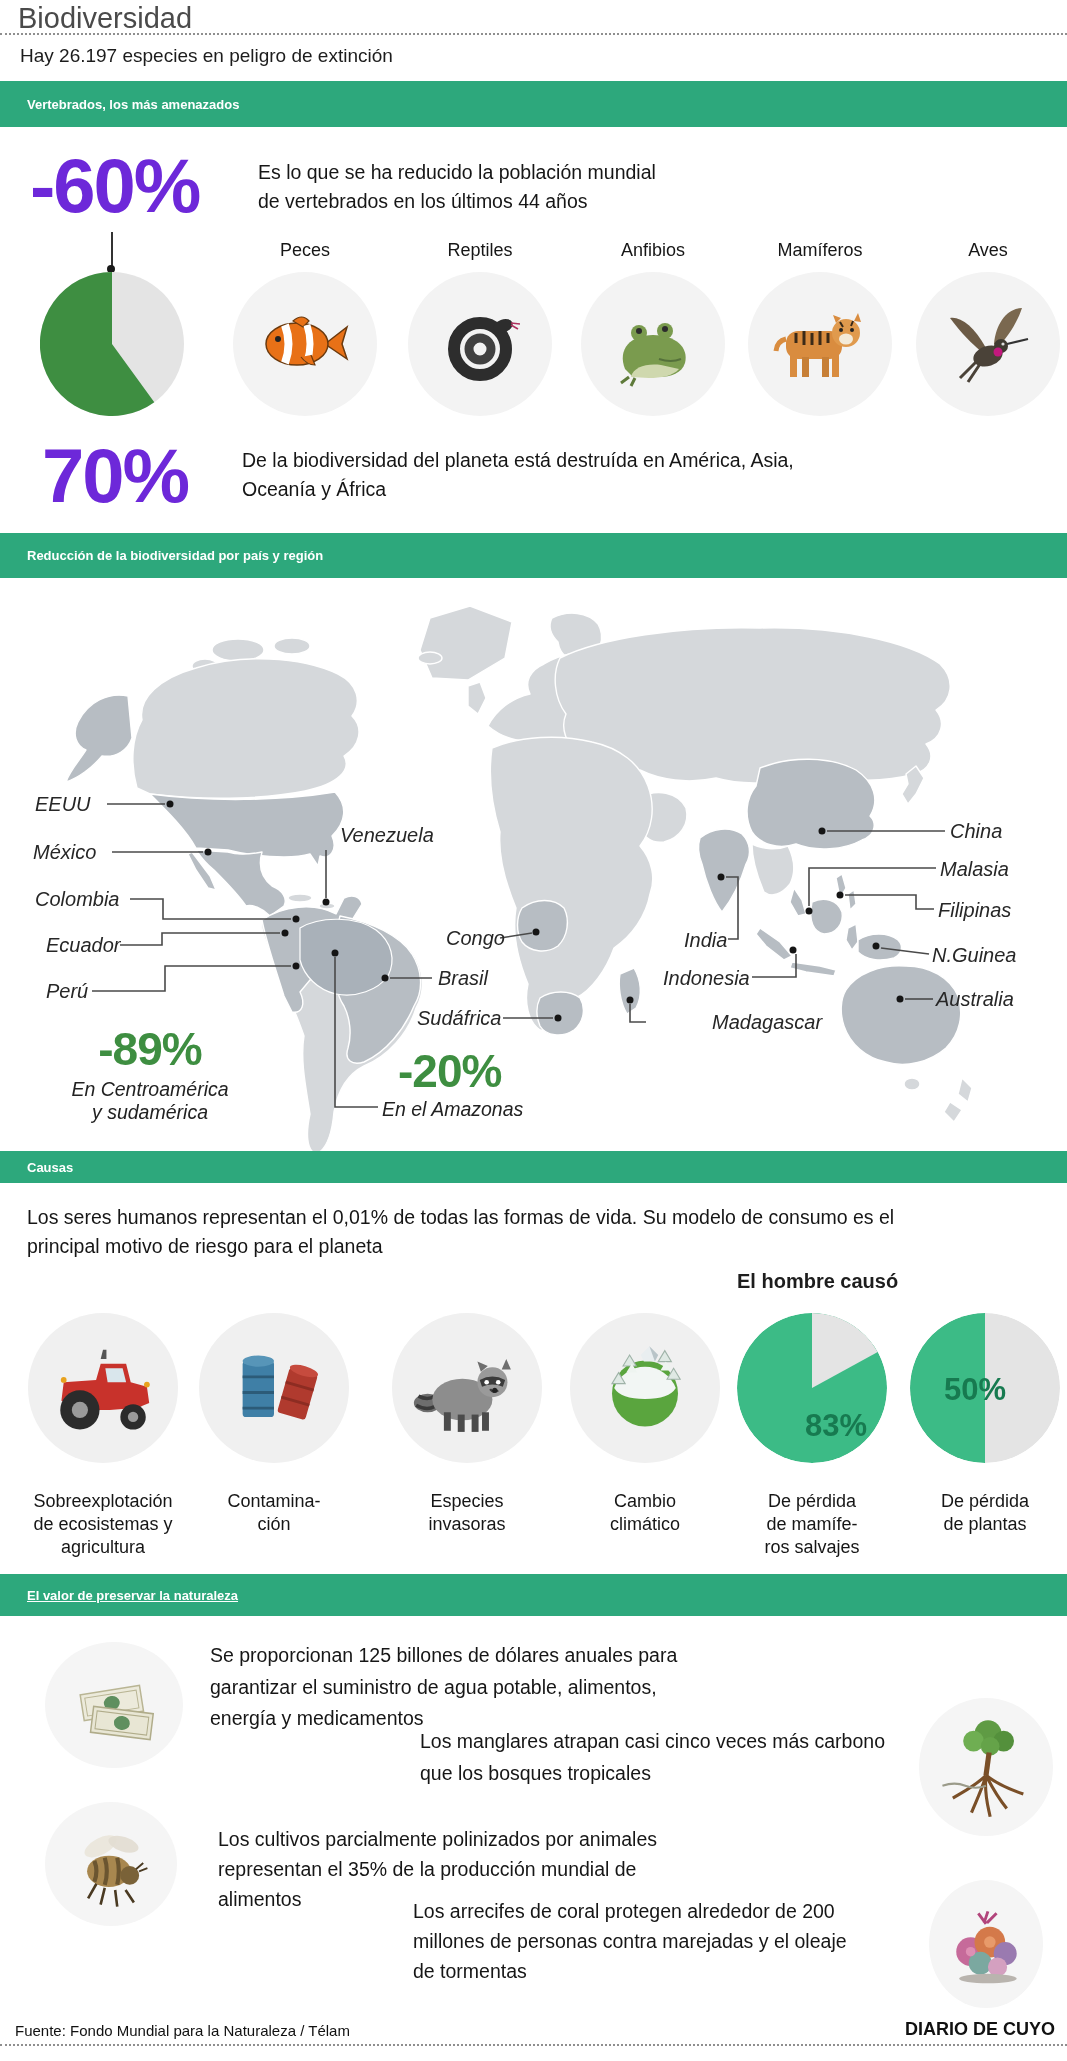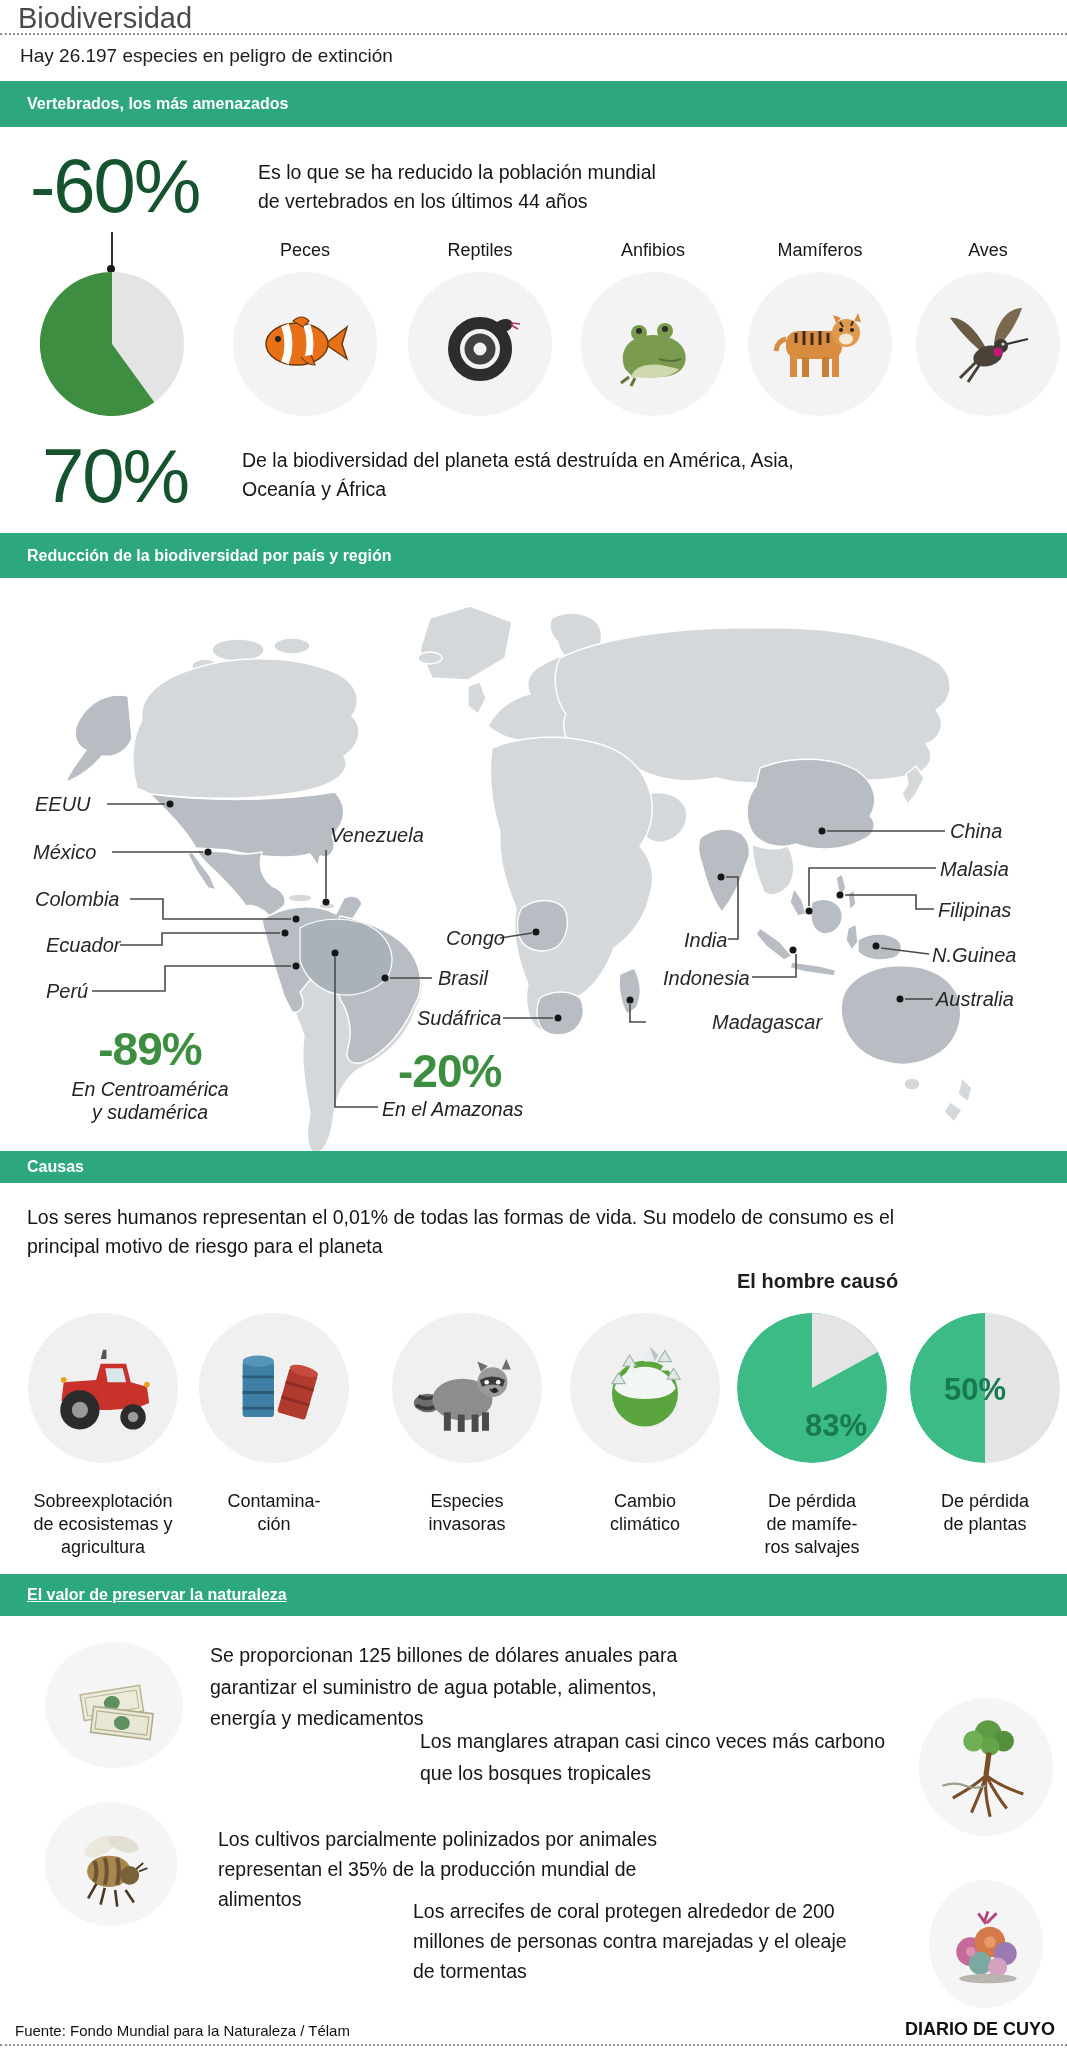--- a/index.html
+++ b/index.html
@@ -3,22 +3,22 @@
 <meta charset="utf-8">
 <style>
   html,body{margin:0;padding:0;background:#fff;}
   #page{position:relative;width:1067px;height:2061px;background:#fff;overflow:hidden;
         font-family:"Liberation Sans","DejaVu Sans",sans-serif;color:#1d1d1d;}
   .abs{position:absolute;}
   .dotted{position:absolute;left:0;right:0;border-top:2px dotted #8f8f8f;height:0;}
   .h1{font-size:29px;color:#4a4a4a;font-weight:400;}
   .subtitle{font-size:19px;color:#1c1c1c;}
   .bar{position:absolute;left:0;width:1067px;background:#2da87c;color:#fff;font-weight:bold;
-       font-size:16px;display:flex;align-items:center;padding-left:27px;box-sizing:border-box;}
-  .bignum{color:#14532d;font-weight:normal;letter-spacing:-2px;}
+       font-size:13px;display:flex;align-items:center;padding-left:27px;box-sizing:border-box;}
+  .bignum{color:#6d28d9;font-weight:bold;letter-spacing:-2px;}
   .desc{font-size:19.5px;line-height:29px;color:#161616;}
   .animal-circle{position:absolute;width:144px;height:144px;border-radius:50%;background:#f3f3f3;
         display:flex;align-items:center;justify-content:center;overflow:hidden;}
   .animal-label{position:absolute;width:144px;text-align:center;font-size:18px;color:#161616;}
   .maplabel{position:absolute;font-style:italic;font-size:20px;color:#272727;white-space:nowrap;}
   .mapstat-num{position:absolute;color:#3e8e41;font-weight:bold;font-size:46px;letter-spacing:-1px;}
   .mapstat-txt{position:absolute;font-style:italic;font-size:19.5px;color:#222;line-height:23px;text-align:center;}
   .cause-circle{position:absolute;width:150px;height:150px;border-radius:50%;background:#f0f0f0;
         display:flex;align-items:center;justify-content:center;overflow:hidden;}
   .cause-label{position:absolute;text-align:center;font-size:18px;line-height:23px;color:#161616;}
@@ -221,21 +221,21 @@
       <circle cx="876" cy="348" r="3.5"></circle>
         <circle cx="900" cy="401" r="3.5"></circle>
     </g>
   </svg>
 
   <div class="maplabel" style="left:35px;top:793px;">EEUU</div>
   <div class="maplabel" style="left:33px;top:841px;">México</div>
   <div class="maplabel" style="left:35px;top:888px;">Colombia</div>
   <div class="maplabel" style="left:46px;top:934px;">Ecuador</div>
   <div class="maplabel" style="left:46px;top:980px;">Perú</div>
-  <div class="maplabel" style="left:330px;top:824px;text-align:right;">Venezuela</div>
+  <div class="maplabel" style="left:340px;top:824px;text-align:right;">Venezuela</div>
   <div class="maplabel" style="left:446px;top:927px;">Congo</div>
   <div class="maplabel" style="left:438px;top:967px;">Brasil</div>
   <div class="maplabel" style="left:417px;top:1007px;">Sudáfrica</div>
   <div class="maplabel" style="left:678px;top:1011px;margin-left:34px;">Madagascar</div>
   <div class="maplabel" style="left:684px;top:929px;">India</div>
   <div class="maplabel" style="left:663px;top:967px;">Indonesia</div>
   <div class="maplabel" style="left:950px;top:820px;">China</div>
   <div class="maplabel" style="left:940px;top:858px;">Malasia</div>
   <div class="maplabel" style="left:938px;top:899px;">Filipinas</div>
   <div class="maplabel" style="left:932px;top:944px;">N.Guinea</div>

